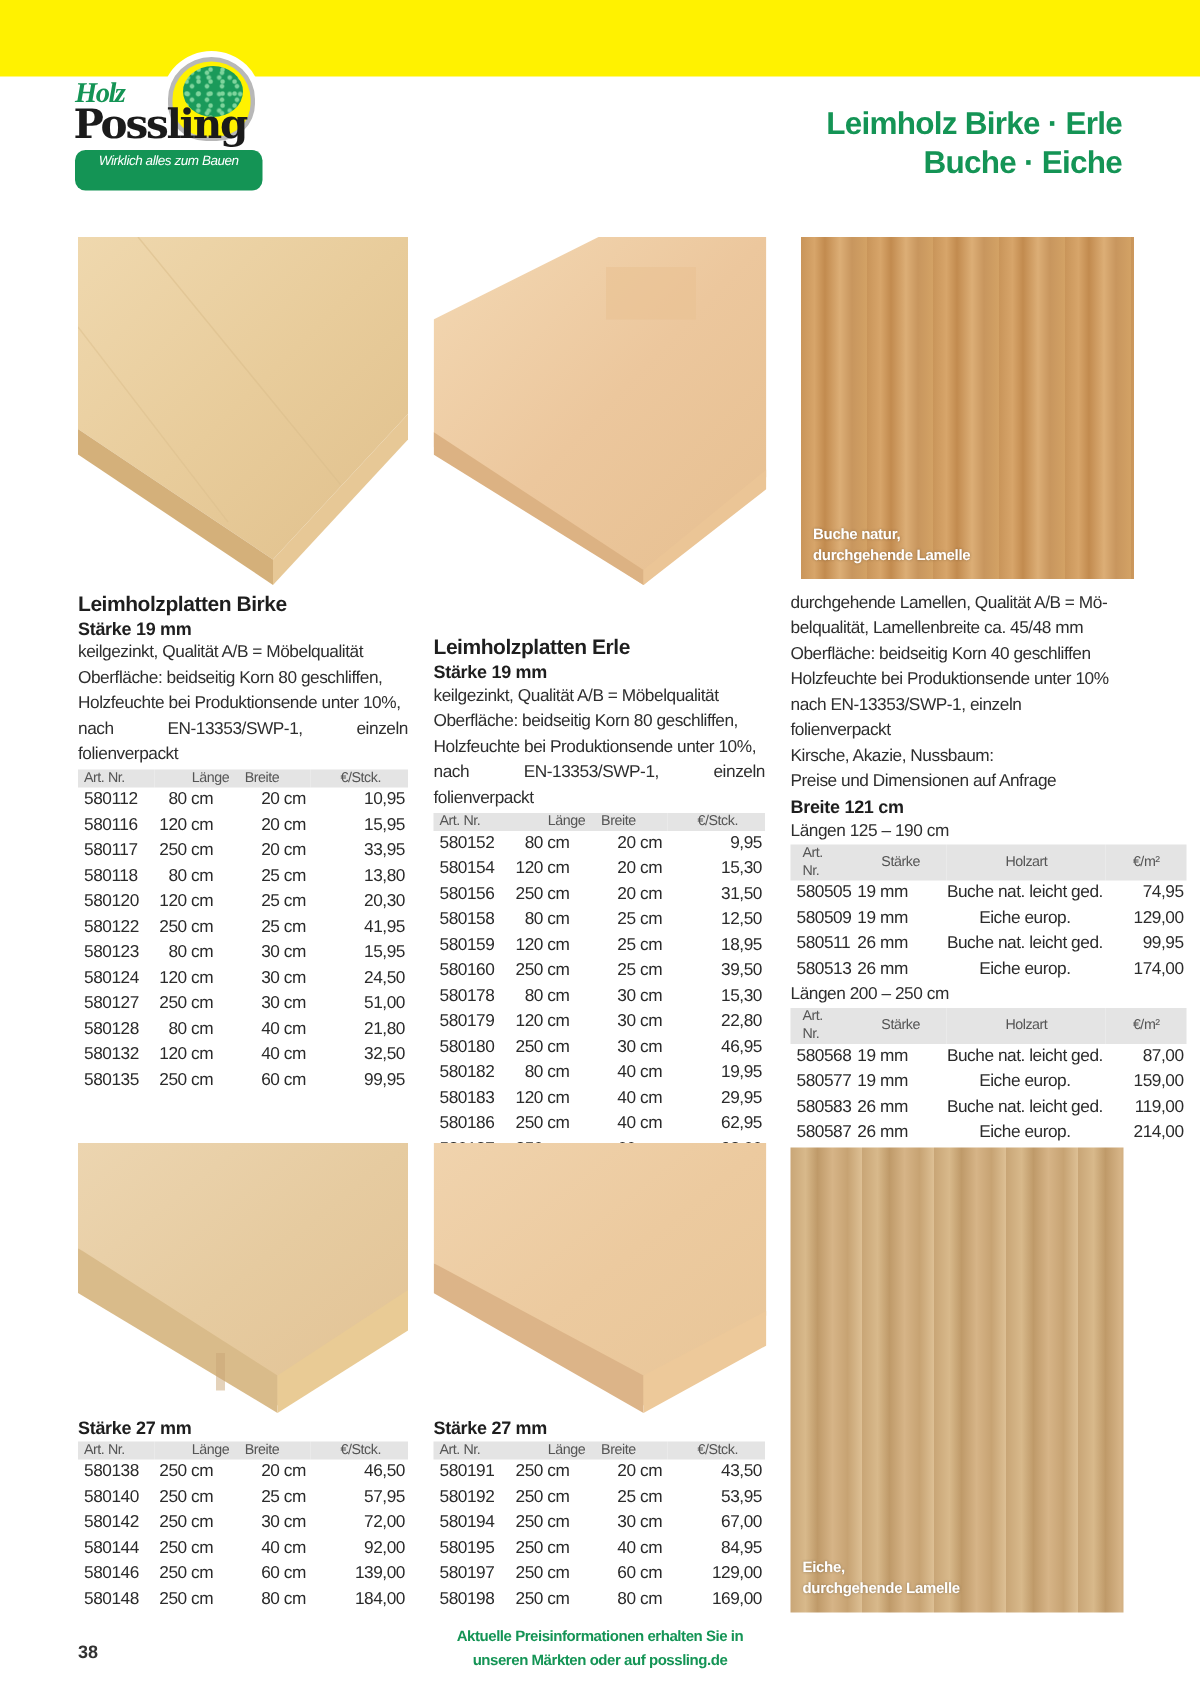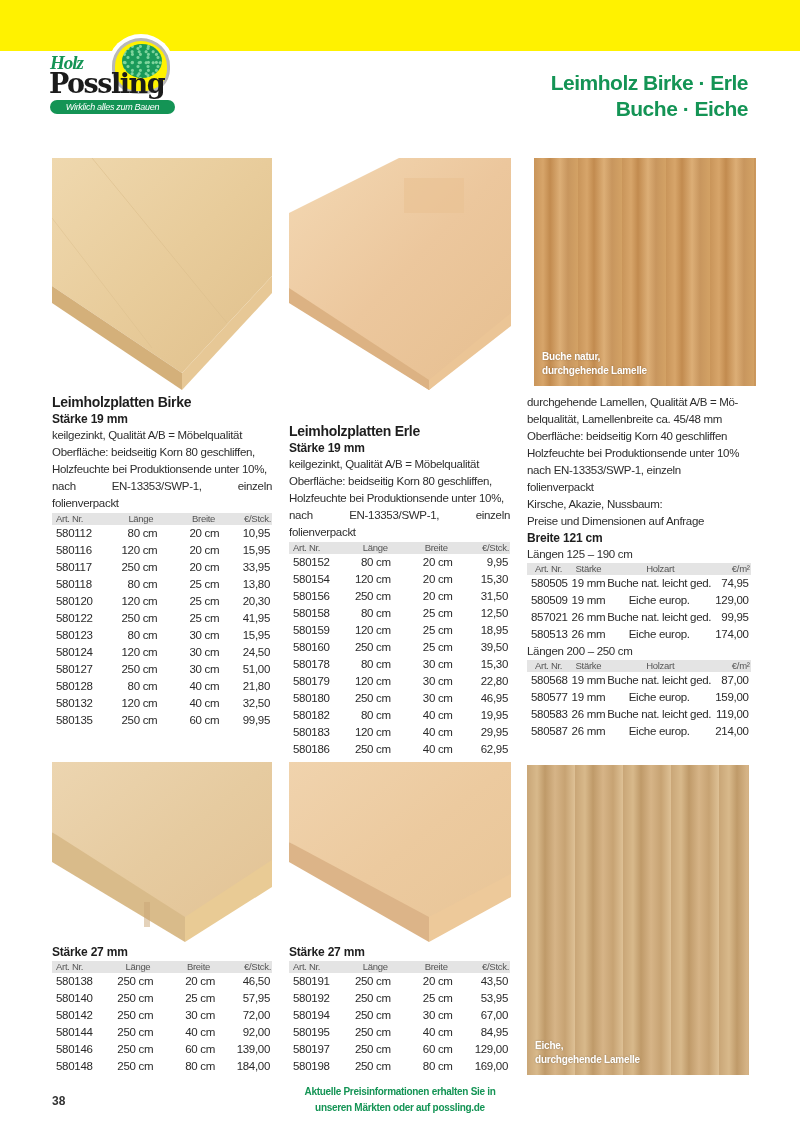--- a/index.html
+++ b/index.html
@@ -10,42 +10,42 @@
 
   
   .logo { position: absolute; left: 50px; top: 34px; width: 126px; height: 82px; }
   .logo .halo { position: absolute; left: 58px; top: 0; width: 66px; height: 64px; border-radius: 50% 50% 44% 44%; background: #ffffff; }
   .logo .ring { position: absolute; left: 62px; top: 4px; width: 58px; height: 56px; border-radius: 50% 50% 44% 44%; background: #fff200; border: 3px solid #b8b8b8; }
   .logo .tree { position: absolute; left: 72px; top: 10px; width: 40px; height: 34px; border-radius: 50%; background: #1a9a5a;
     background-image: radial-gradient(circle at 30% 30%, #7ed49c 1px, transparent 2px), radial-gradient(circle at 60% 50%, #7ed49c 1px, transparent 2px), radial-gradient(circle at 45% 70%, #7ed49c 1px, transparent 2px);
     background-size: 8px 8px, 10px 9px, 7px 11px; }
   .logo .holz { position: absolute; left: 0; top: 18px; font-size: 19px; font-weight: bold; font-style: italic; color: #149455; letter-spacing: -1px; font-family: Liberation Serif, serif; }
   .logo .possling { position: absolute; left: -1px; top: 36px; font-family: "DejaVu Serif", serif; font-size: 27px; font-weight: bold; color: #1b1b1b; letter-spacing: -1.5px; line-height: 1; }
-  .logo .slogan { position: absolute; left: 0; top: 66px; width: 125px; height: 14px; border-radius: 7px; background: #149455; color: #fff; font-size: 9px; font-style: italic; line-height: 14px; text-align: center; letter-spacing: -0.3px; }
+  .logo .slogan { position: absolute; left: 0; top: 66px; width: 125px; height: 27px; border-radius: 7px; background: #149455; color: #fff; font-size: 9px; font-style: italic; line-height: 14px; text-align: center; letter-spacing: -0.3px; }
 
   .page-title { position: absolute; right: 52px; top: 70px; text-align: right; color: #149455; font-weight: bold; font-size: 21px; line-height: 26px; letter-spacing: -0.5px; }
 
   
   .img { position: absolute; overflow: hidden; }
   .board { background: #fff; }
   .caption { position: absolute; left: 8px; bottom: 8px; color: #fff; font-weight: bold; font-size: 10px; line-height: 14px; letter-spacing: -0.2px; text-shadow: 0 0 2px rgba(0,0,0,0.3); }
   .beech-photo { background: repeating-linear-gradient(90deg, #c9955a 0px, #d7a56a 9px, #c28b4f 16px, #dcae76 26px, #c8965e 34px, #d3a265 44px);
     }
   .oak-photo { background: repeating-linear-gradient(90deg, #c9a677 0px, #d8b98b 10px, #bf9a69 18px, #d6b487 28px, #c7a373 38px, #dec196 48px); }
 
   
   .block { position: absolute; width: 232px; }
   .h-prod { font-weight: bold; font-size: 14px; line-height: 17px; color: #1e1e1e; letter-spacing: -0.3px; }
   .h-sub { font-weight: bold; font-size: 12px; line-height: 16px; color: #1e1e1e; letter-spacing: -0.2px; }
   .desc { font-size: 11.5px; line-height: 17px; color: #2e2e2e; letter-spacing: -0.3px; }
   .desc-j { text-align: justify; text-align-last: left; }
 
   table { border-collapse: collapse; width: 100%; font-size: 11.5px; letter-spacing: -0.3px; }
   thead tr { background: #e4e4e4; }
-  th { font-weight: normal; font-size: 9.5px; color: #555; height: 12px; line-height: 12px; padding: 0 1px; }
+  th { font-weight: normal; font-size: 9.5px; color: #555; height: 12px; line-height: 12px; padding: 0 18px; }
   td { height: 17px; line-height: 17px; padding: 0 2px; color: #2a2a2a; white-space: nowrap; }
   .c1 { text-align: left; padding-left: 4px; }
   .c2 { text-align: right; padding-right: 18px; }
   .c3 { text-align: left; padding-left: 14px; }
   .c4 { text-align: right; }
   th.c2 { text-align: center; padding-right: 0; }
   th.c3 { text-align: center; padding-left: 0; }
 
   .t2 td.a { text-align: left; padding-left: 4px; width: 44px; }
   .t2 td.b { text-align: left; width: 40px; }
@@ -349,21 +349,21 @@
           <td class="c">Buche nat. leicht ged.</td>
           <td class="d">74,95</td>
         </tr>
         <tr>
           <td class="a">580509</td>
           <td class="b">19 mm</td>
           <td class="c">Eiche europ.</td>
           <td class="d">129,00</td>
         </tr>
         <tr>
-          <td class="a">857021</td>
+          <td class="a">580511</td>
           <td class="b">26 mm</td>
           <td class="c">Buche nat. leicht ged.</td>
           <td class="d">99,95</td>
         </tr>
         <tr>
           <td class="a">580513</td>
           <td class="b">26 mm</td>
           <td class="c">Eiche europ.</td>
           <td class="d">174,00</td>
         </tr>

